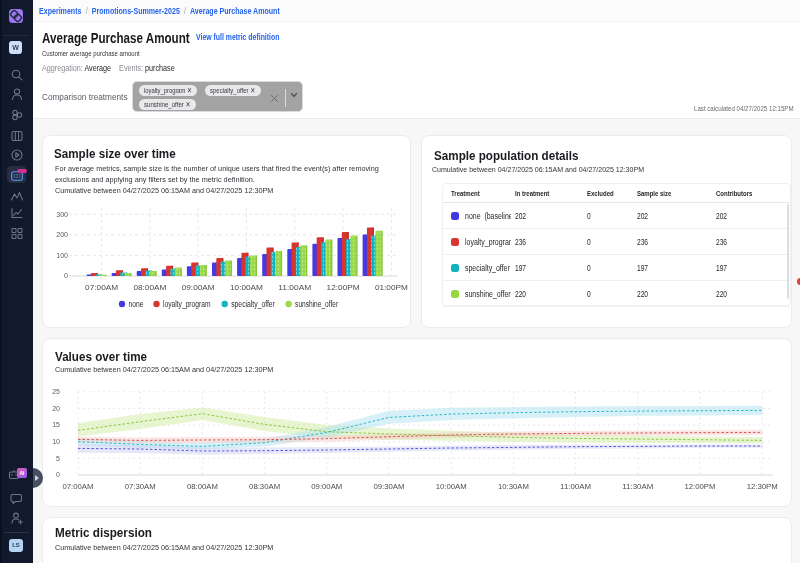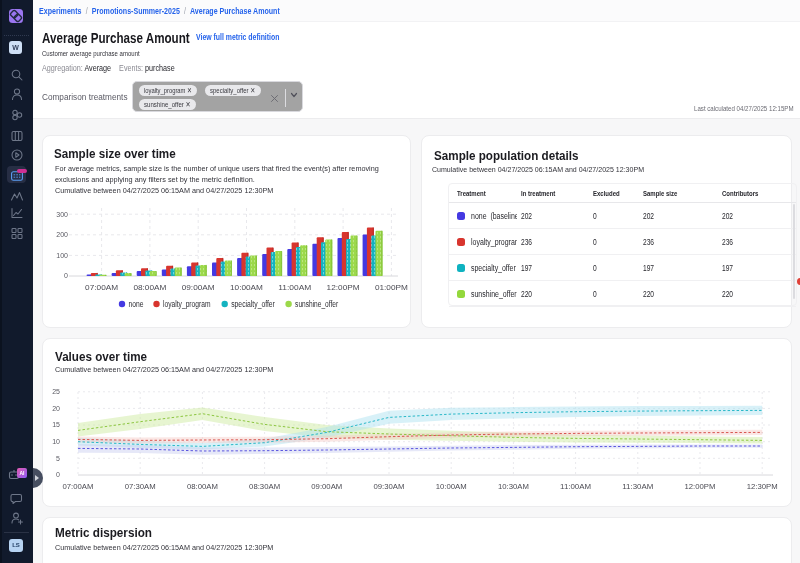--- a/index.html
+++ b/index.html
@@ -32,21 +32,21 @@
 #cmp-div { position:absolute; left:152px; top:7px; height:18px; border-left:1px solid #dcdce0; }
 #cmp-chevron { position:absolute; left:157px; top:9px; width:8px; height:8px; }
 #lastcalc { left:660.5px; top:104.5px; font-size:7px; color:#6b6b73; }
 .card { position:absolute; background:#fff; border:1px solid #ececee; border-radius:8px; }
 #card1 { left:42px; top:135px; width:369px; height:193px; }
 #card2 { left:421px; top:135px; width:371px; height:193px; }
 #card3 { left:42px; top:338px; width:750px; height:169px; }
 #card4 { left:42px; top:517px; width:750px; height:60px; }
 .ctitle { font-size:12.5px; font-weight:bold; color:#1b1b20; }
 .csub { font-size:8px; color:#33333a; }
-#tbl { position:absolute; left:26px; top:47px; width:349px; height:123px; border:1px solid #f0f0f2; border-radius:4px; }
+#tbl { position:absolute; left:20px; top:47px; width:349px; height:123px; border:1px solid #f0f0f2; border-radius:4px; }
 #tbl .th { position:absolute; top:5px; font-size:8px; font-weight:bold; color:#26262c; white-space:nowrap; transform-origin:0 0; }
 #tbl .hline { position:absolute; left:0; right:0; top:18px; border-top:1px solid #e7e7ea; }
 .trow { position:absolute; left:0; right:0; height:26px; }
 .trow .sq { position:absolute; left:8px; top:9px; width:8px; height:8px; border-radius:2.5px; }
 .trow .nm { position:absolute; left:22px; top:8px; width:46px; font-size:8.5px; color:#26262c; white-space:nowrap; overflow:hidden; }
 .trow .nm span { display:inline-block; transform-origin:0 0; white-space:nowrap; }
 .trow .v { position:absolute; top:8px; font-size:8.5px; color:#26262c; transform-origin:0 0; transform:scaleX(0.78); }
 .trow .bline { position:absolute; left:0; right:0; bottom:0; border-bottom:1px solid #f0f0f2; }
 #tbl-scroll { position:absolute; right:1px; top:20px; width:2px; height:95px; background:#dcdce0; border-radius:1px; }
 #reddot { position:absolute; left:797px; top:278px; width:7px; height:7px; border-radius:50%; background:#e04038; z-index:9; }

